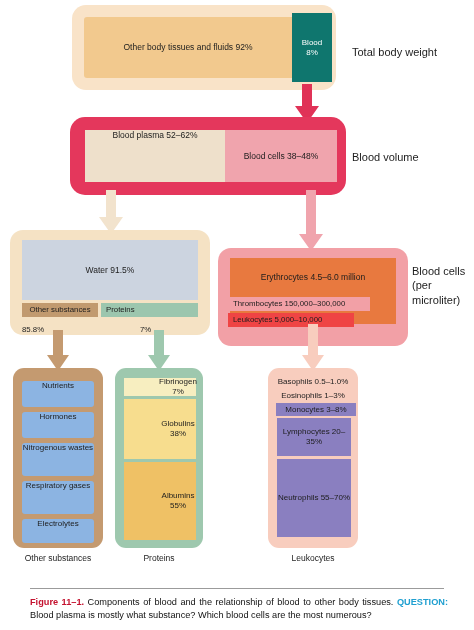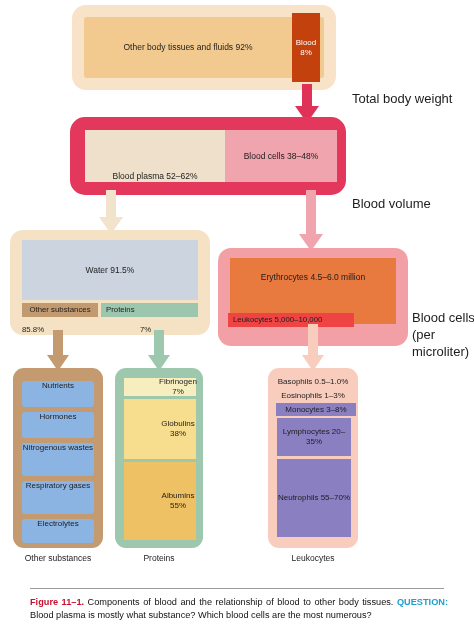--- a/index.html
+++ b/index.html
@@ -9,52 +9,52 @@
     font-family:"Liberation Sans", sans-serif;
     color:#1a1a1a;
     overflow:hidden;
     position:relative;
   }
   .stage{position:relative;width:474px;height:630px;}
   .abs{position:absolute;box-sizing:border-box;}
 
   
   .txt{font-size:8.5px;line-height:1.25;text-align:center;color:#1d1d1d;}
-  .side-label{font-size:13px;line-height:1.3;color:#1d1d1d;text-align:left;margin-top:46px;}
+  .side-label{font-size:11px;line-height:1.3;color:#1d1d1d;text-align:left;}
   .colcap{font-size:8.5px;text-align:center;color:#1d1d1d;}
 
   
   #lvl1-outer{
     left:72px;top:5px;width:264px;height:85px;
     background:#f9e3c8;border-radius:14px;
   }
   #lvl1-inner{
     left:84px;top:17px;width:240px;height:61px;
     background:#f2c98e;border-radius:3px;
   }
   #lvl1-other{
     left:84px;top:17px;width:208px;height:61px;
     display:flex;align-items:center;justify-content:center;
   }
   #lvl1-blood{
-    left:292px;top:13px;width:28px;height:69px;
-    background:#c2410c;
+    left:292px;top:13px;width:40px;height:69px;
+    background:#0f766e;
     display:flex;align-items:center;justify-content:center;
   }
   #lvl1-blood .txt{color:#ffffff;font-size:8px;}
 
   
   #lvl2-outer{
     left:70px;top:117px;width:276px;height:78px;
     background:#e4375c;border-radius:15px;
   }
   #lvl2-plasma{
     left:85px;top:130px;width:140px;height:52px;
     background:#eee0cb;
-    display:flex;align-items:flex-end;justify-content:center;
+    display:flex;align-items:flex-start;justify-content:center;
   }
   #lvl2-cells{
     left:225px;top:130px;width:112px;height:52px;
     background:#f0a4ad;
     display:flex;align-items:center;justify-content:center;
   }
 
   
   #lvl3a-outer{
     left:10px;top:230px;width:200px;height:105px;
@@ -196,20 +196,23 @@
   </div>
   <div class="abs" id="lvl3a-prot-pct">
     <span class="txt">7%</span>
   </div>
 
   <div class="abs" id="lvl3b-outer"></div>
   <div class="abs" id="lvl3b-ery"></div>
   <div class="abs" id="lvl3b-erytxt">
     <span class="txt">Erythrocytes 4.5–6.0 million</span>
   </div>
+  <div class="abs" id="lvl3b-thr">
+    <span class="txt">Thrombocytes   150,000–300,000</span>
+  </div>
   <div class="abs" id="lvl3b-leu">
     <span class="txt">Leukocytes  5,000–10,000</span>
   </div>
   <div class="abs side-label" style="left:412px;top:264px;width:70px;">
     <div>Blood cells</div>
     <div>(per microliter)</div>
   </div>
 
   <svg class="arrow" style="left:46px;top:330px;" width="24" height="42" viewBox="0 0 24 42">
     <path d="M7 0 H17 V25 H23 L12 41 L1 25 H7 Z" fill="#c49a70"></path>

